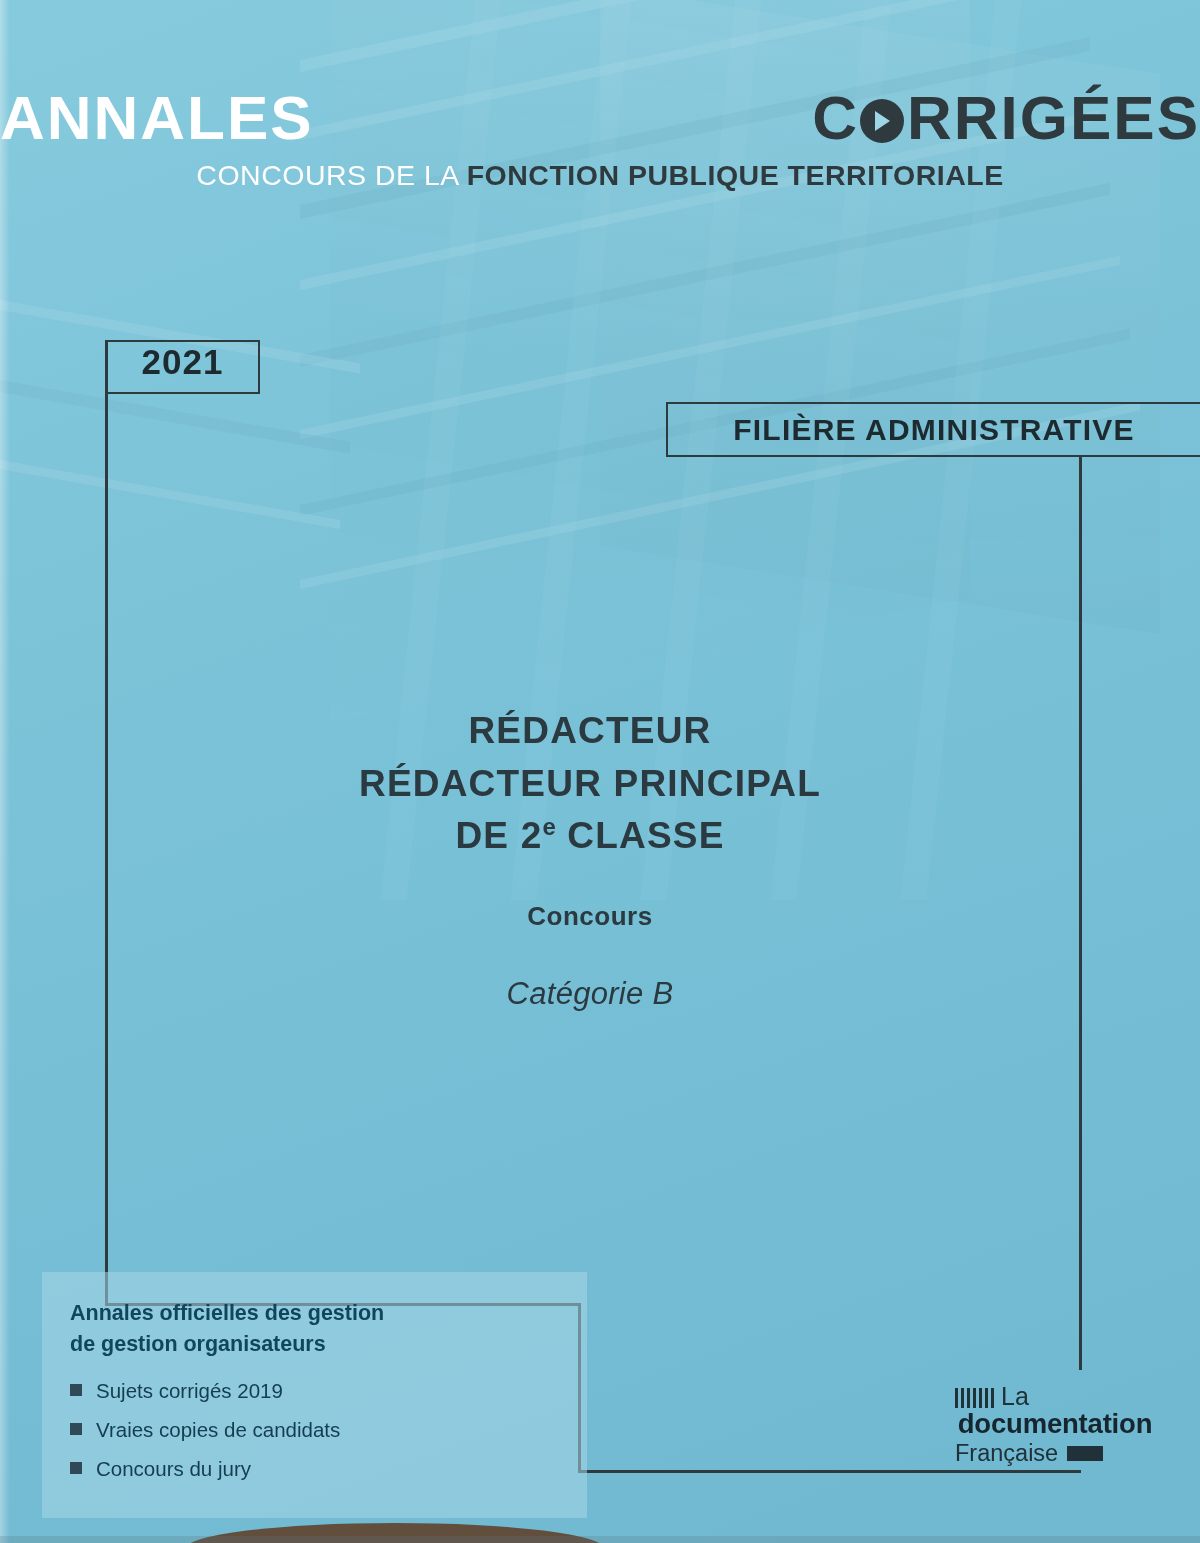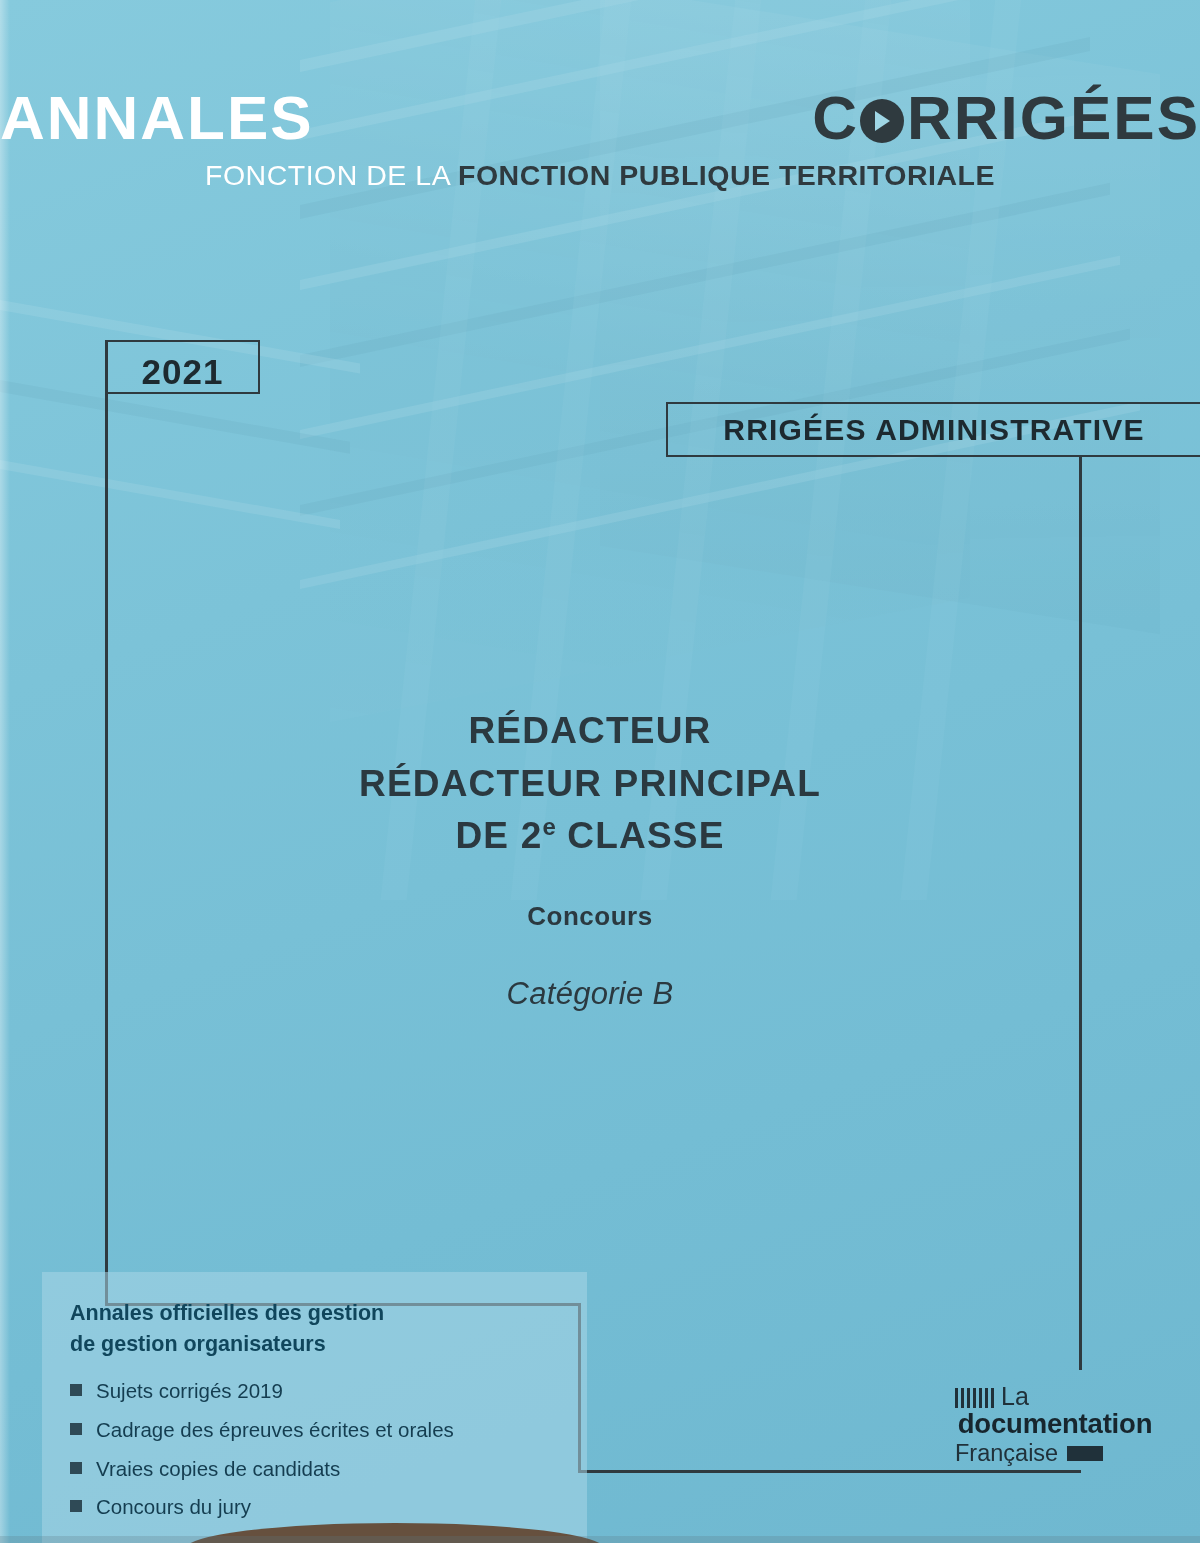--- a/index.html
+++ b/index.html
@@ -156,21 +156,21 @@
   }
 
   
   .year-box {
     position: absolute;
     left: 105px; top: 340px;
     width: 155px; height: 54px;
     border: 2.5px solid #2f3a3f;
     box-sizing: border-box;
     display: flex;
-    align-items: flex-end;
+    align-items: flex-start;
     justify-content: center;
   }
   .year-box span {
     font-size: 35px;
     font-weight: bold;
     color: #1d2a30;
     letter-spacing: 1px;
   }
 
   
@@ -369,36 +369,36 @@
   <div class="masthead">
     <div class="annales-line">
       <span class="w-annales">ANNALES</span>
       <span class="w-corriges">
         <span>C</span>
         <span class="arrow-o"></span>
         <span>RRIGÉES</span>
       </span>
     </div>
     <div class="subline">
-      <span class="light">FONCTION DE LA </span><span class="bold">FONCTION PUBLIQUE TERRITORIALE</span>
+      <span class="light">CONCOURS DE LA </span><span class="bold">FONCTION PUBLIQUE TERRITORIALE</span>
     </div>
   </div>
 
   <div class="vline-left"></div>
   <div class="vline-right"></div>
   <div class="hline-bottom-left"></div>
   <div class="vline-mid"></div>
   <div class="hline-bottom-right"></div>
 
   <div class="year-box">
     <span>2021</span>
   </div>
 
   <div class="filiere-box">
-    <span>RRIGÉES ADMINISTRATIVE</span>
+    <span>FILIÈRE ADMINISTRATIVE</span>
   </div>
 
   <div class="center-block">
     <div class="t-main">
       <div>RÉDACTEUR</div>
       <div>RÉDACTEUR PRINCIPAL</div>
       <div>
         <span>DE 2</span><span class="sup">e</span><span> CLASSE</span>
       </div>
     </div>
@@ -408,24 +408,20 @@
 
   <div class="panel">
     <div class="panel-title">
       <div>Annales officielles des gestion</div>
       <div>de gestion organisateurs</div>
     </div>
     <ul class="bullets">
       <li>
         <span class="sq"></span>
         <span>Sujets corrigés 2019</span>
-      </li>
-      <li>
-        <span class="sq"></span>
-        <span>Cadrage des épreuves écrites et orales</span>
       </li>
       <li>
         <span class="sq"></span>
         <span>Vraies copies de candidats</span>
       </li>
       <li>
         <span class="sq"></span>
         <span>Concours du jury</span>
       </li>
     </ul>

